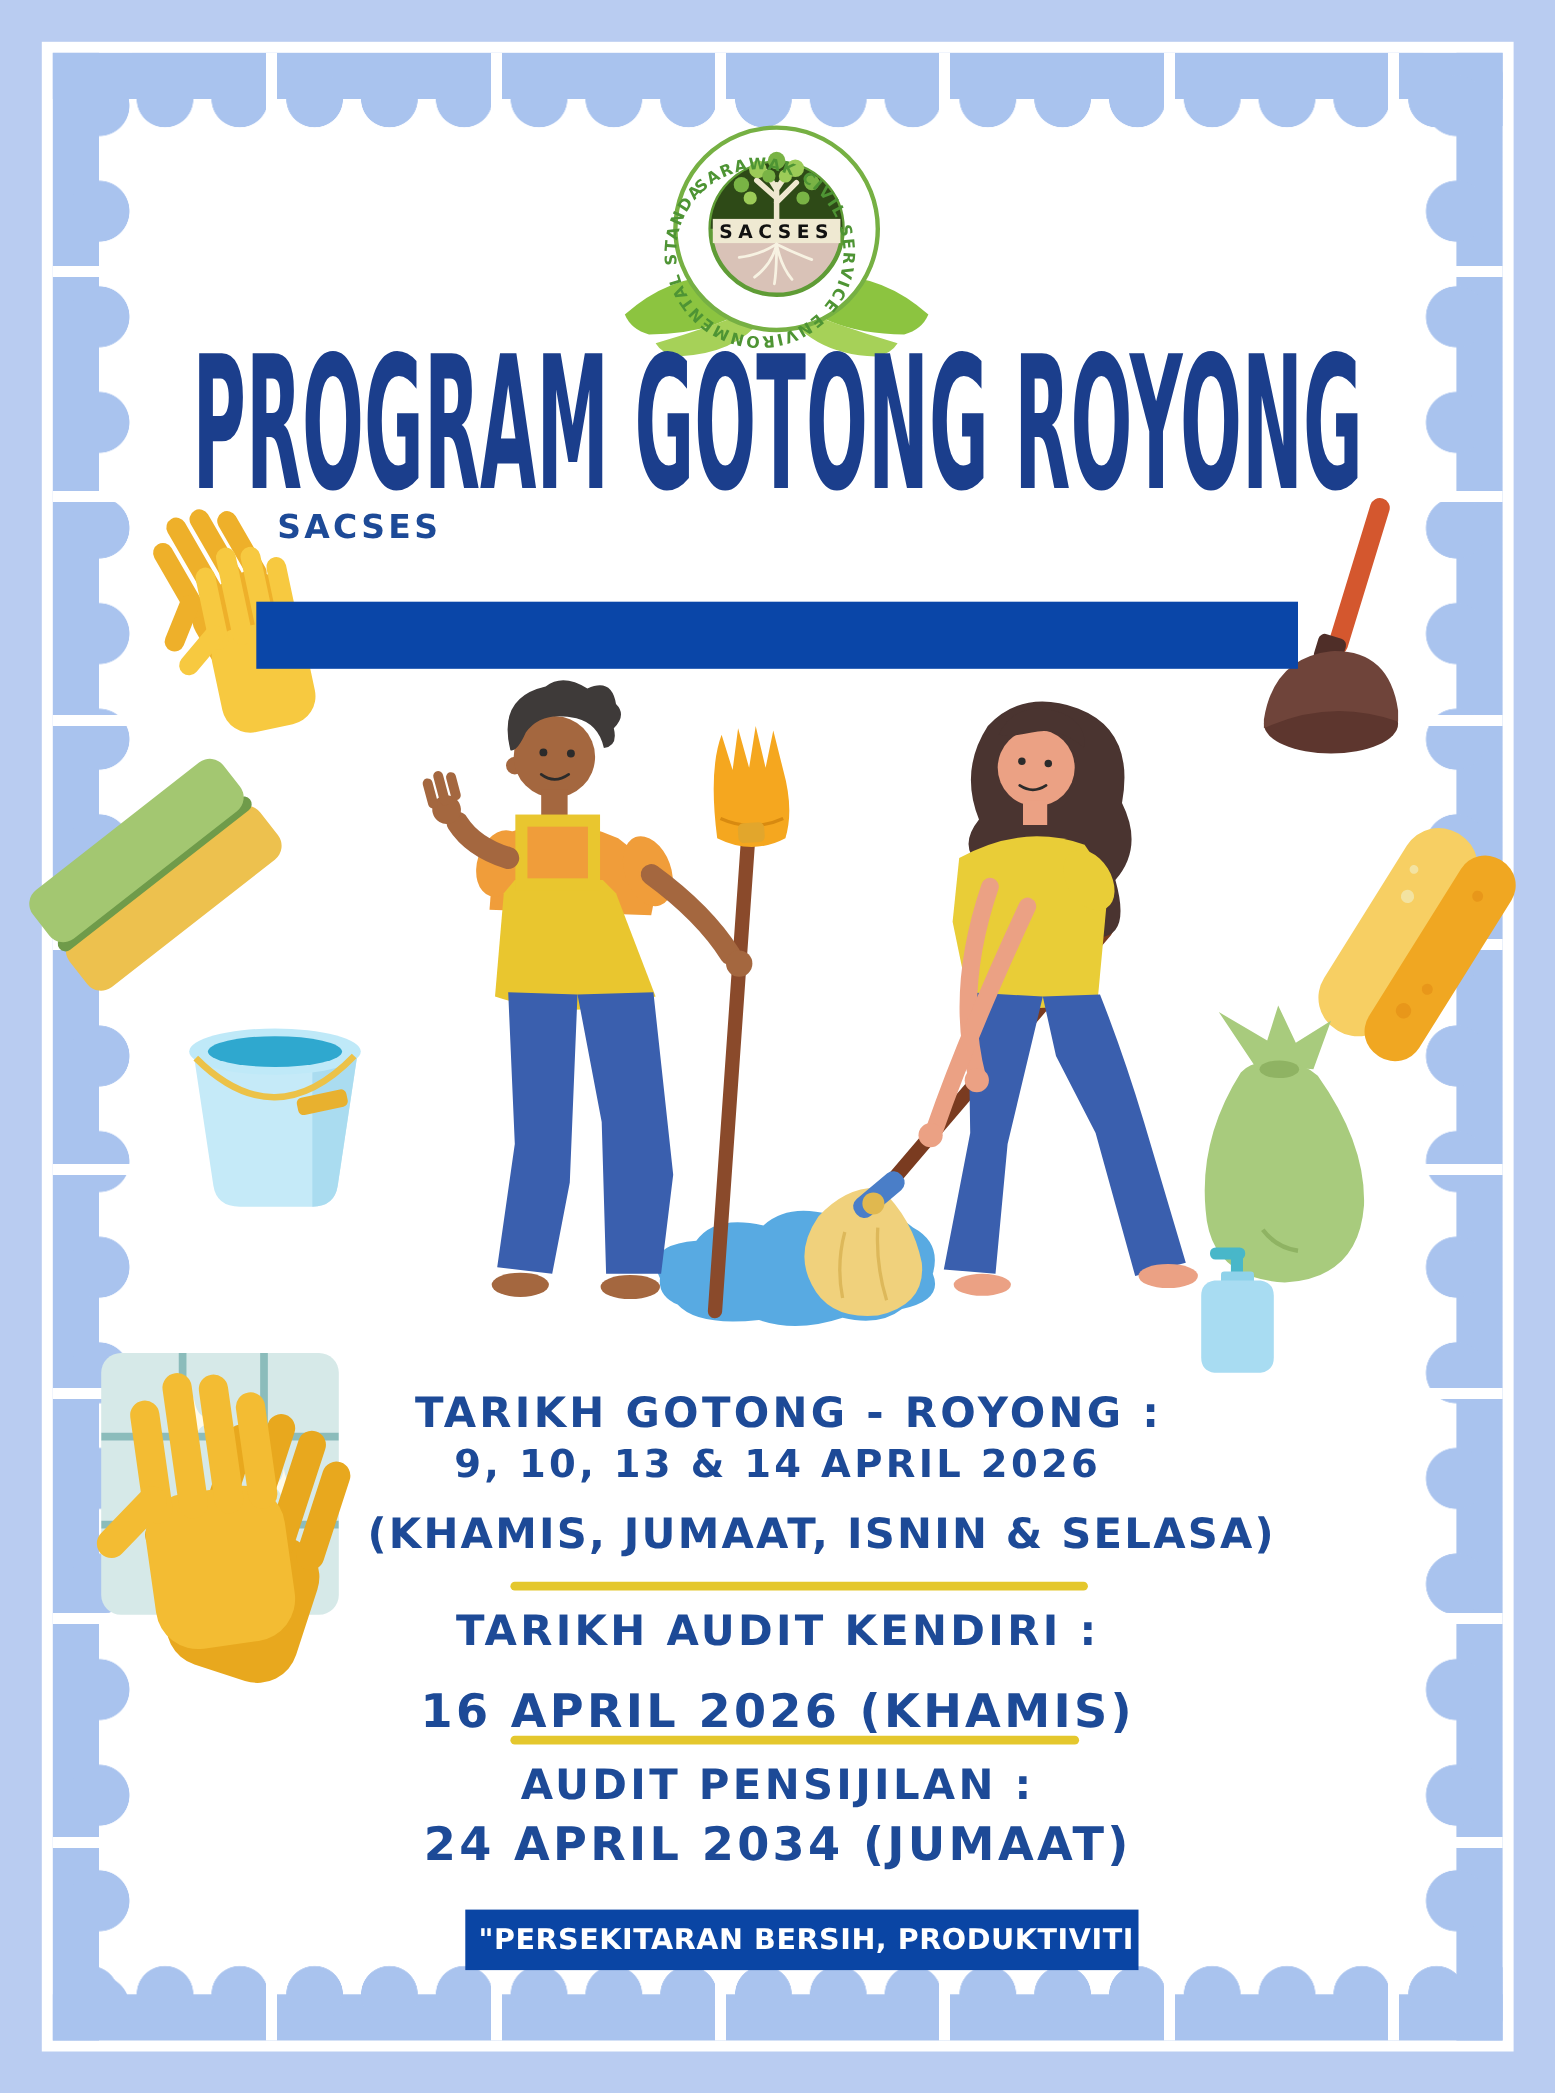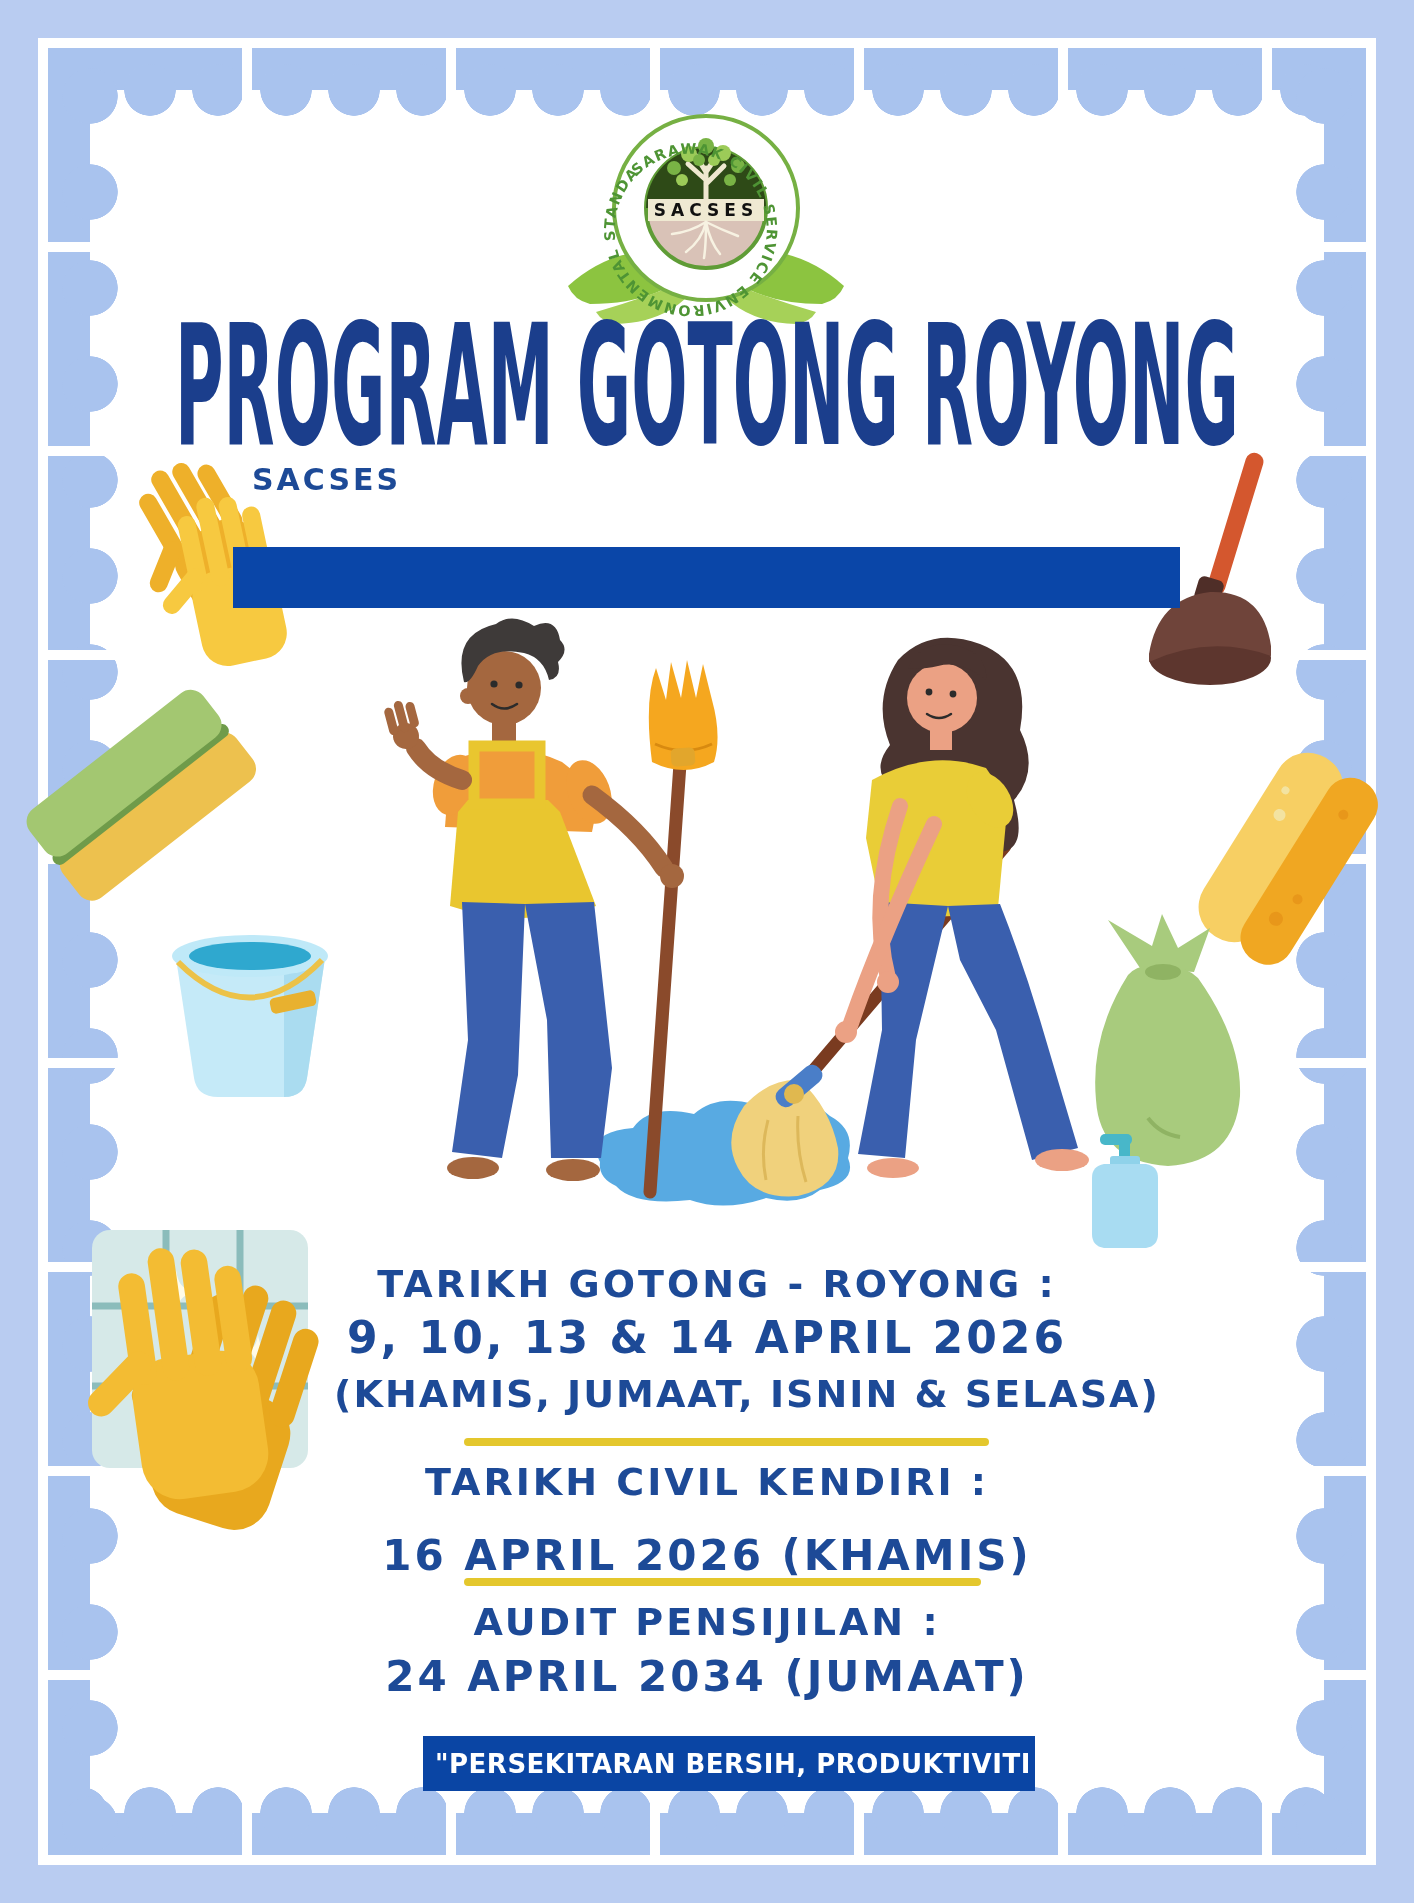--- a/index.html
+++ b/index.html
@@ -41,21 +41,21 @@
     background-repeat:repeat-y,repeat-y,no-repeat;
     background-position:0 0,0 0,100% 0;}
   .art{position:absolute;left:0;top:0;z-index:2;pointer-events:none;}
   .logo-svg{position:absolute;left:556px;top:106px;z-index:3;}
   .title-svg{position:absolute;left:100px;top:292px;z-index:3;}
   .subtitle{position:absolute;left:252px;top:462px;z-index:3;font-size:30px;font-weight:700;
     color:#1d4a97;letter-spacing:3px;}
   .bluebar{position:absolute;left:233px;top:547px;width:947px;height:61px;background:#0a46a8;z-index:2;}
   .line{position:absolute;left:0;width:100%;text-align:center;z-index:3;color:#1d4a97;font-weight:700;white-space:nowrap;}
   .l-label{font-size:38px;letter-spacing:3px;}
-  .l-date{font-size:44px;letter-spacing:3px;}
+  .l-date{font-size:35px;letter-spacing:3px;}
   .l-days{font-size:38px;letter-spacing:2px;padding-left:40px;}
   .divider{position:absolute;height:8px;background:#e4c72d;border-radius:4px;z-index:3;}
   .footer-bar{position:absolute;left:423px;top:1736px;width:612px;height:55px;background:#0a45a4;z-index:3;
     overflow:hidden;display:flex;align-items:center;}
   .footer-bar span{color:#ffffff;font-size:26px;font-weight:700;letter-spacing:0.5px;white-space:nowrap;padding-left:12px;}
 </style>
 </head>
 <body>
 
 <div class="page">
@@ -260,21 +260,21 @@
   <div class="subtitle">SACSES</div>
 
   <div class="bluebar"></div>
 
   <div class="line l-label" style="top:1262px;padding-left:10px;">TARIKH GOTONG - ROYONG :</div>
   <div class="line l-date" style="top:1312px;">9, 10, 13 &amp; 14 APRIL 2026</div>
   <div class="line l-days" style="top:1372px;">(KHAMIS, JUMAAT, ISNIN &amp; SELASA)</div>
 
   <div class="divider" style="left:464px;top:1438px;width:525px;"></div>
 
-  <div class="line l-label" style="top:1460px;">TARIKH CIVIL KENDIRI :</div>
+  <div class="line l-label" style="top:1460px;">TARIKH AUDIT KENDIRI :</div>
   <div class="line l-date" style="top:1512px;font-size:42px;margin-top:19px;">16 APRIL 2026 (KHAMIS)</div>
 
   <div class="divider" style="left:464px;top:1578px;width:517px;"></div>
 
   <div class="line l-label" style="top:1600px;">AUDIT PENSIJILAN :</div>
   <div class="line l-date" style="top:1652px;font-size:42px;">24 APRIL 2034 (JUMAAT)</div>
 
   <div class="footer-bar">
     <span>"PERSEKITARAN BERSIH, PRODUKTIVITI MENING</span>
   </div>

